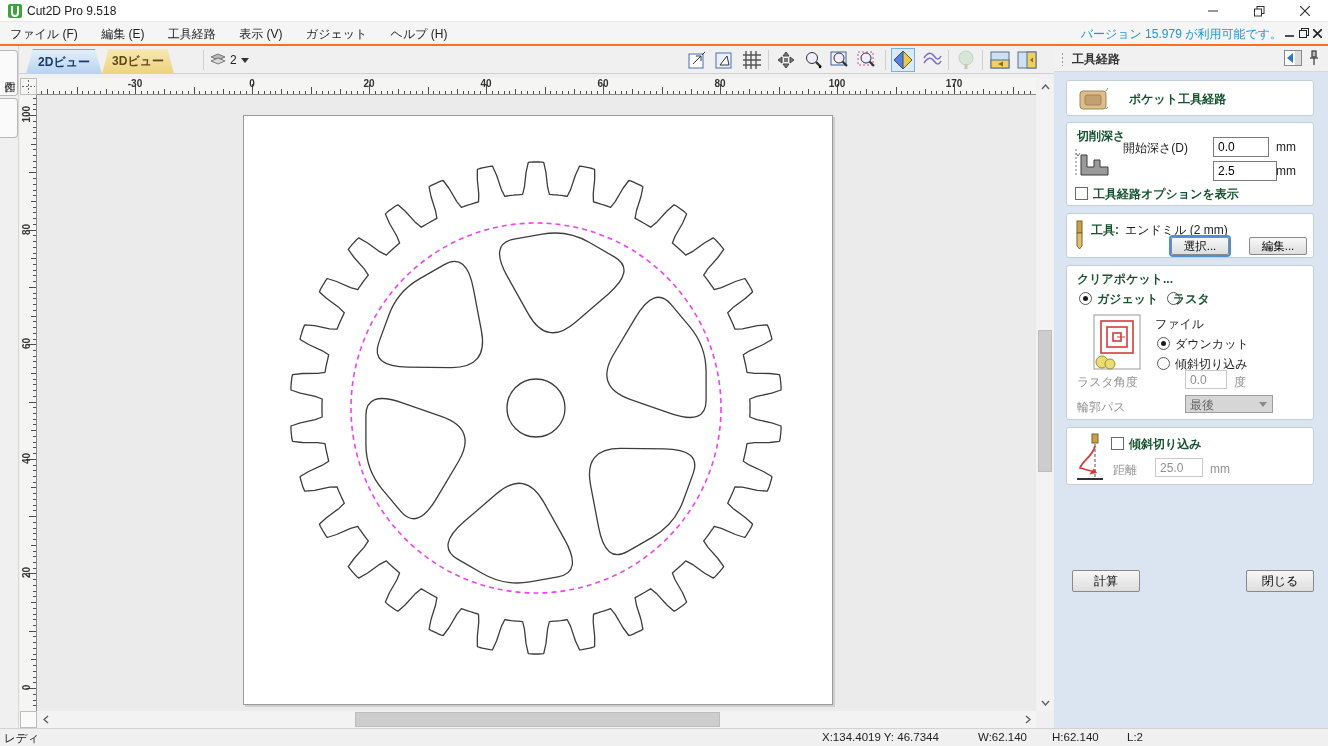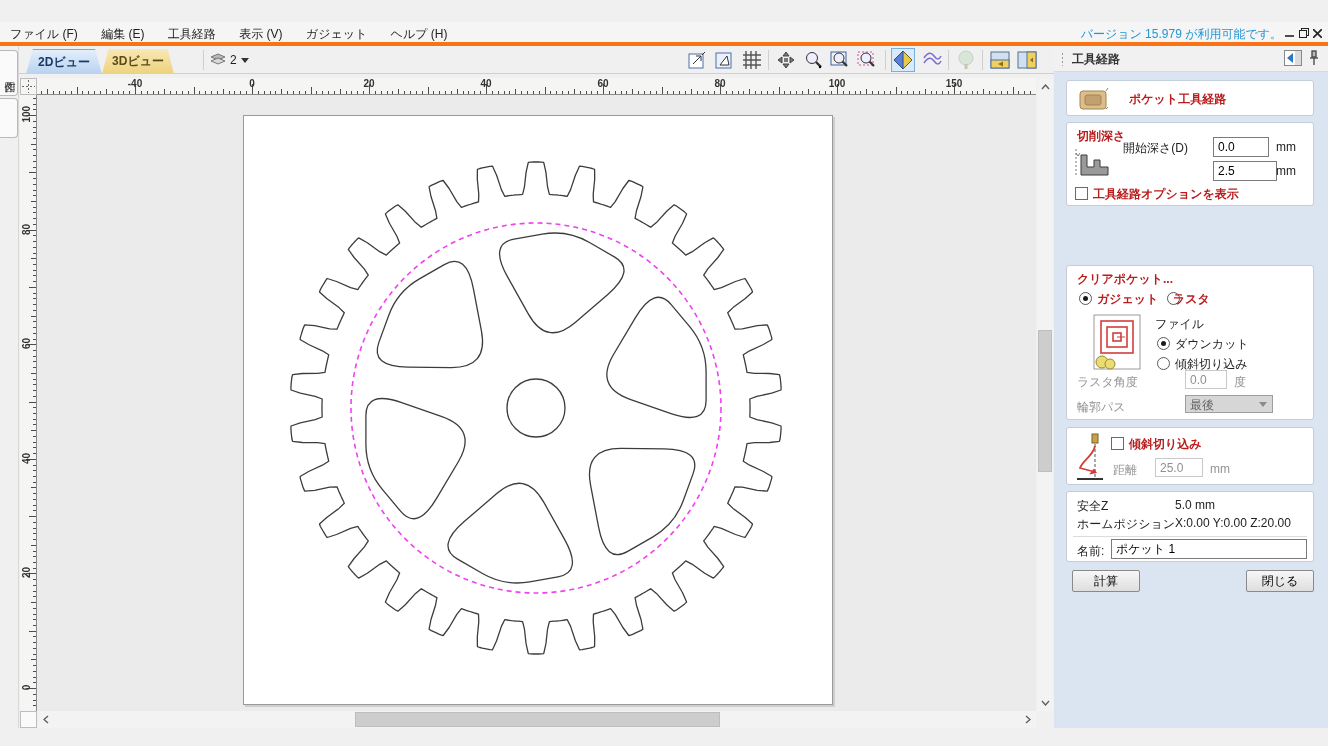--- a/index.html
+++ b/index.html
@@ -8,21 +8,21 @@
 #app{position:relative;width:1328px;height:746px;background:#f0f0f0}
 .abs{position:absolute}
 svg{display:block}
 
 
 #titlebar{left:0;top:0;width:1328px;height:22px;background:#ffffff;border-bottom:1px solid #e9e9e9}
 #titlebar .title{position:absolute;left:27px;top:4px;font-size:12px;color:#222}
 .wbtn{position:absolute;top:0;width:46px;height:22px;display:flex;align-items:center;justify-content:center}
 
 
-#menubar{left:0;top:22px;width:1328px;height:24px;background:#f5f5f5;border-bottom:4px solid #f97316}
+#menubar{left:0;top:22px;width:1328px;height:24px;background:#f5f5f5;border-bottom:2px solid #f97316}
 .menu-item{position:relative;display:inline-block;padding:4px 10px;font-size:12px;color:#222;cursor:default}
 #update-notice{position:absolute;right:46px;top:4px;color:#2196d3;font-size:12px}
 .mbtn{position:absolute;top:3px;width:13px;height:16px;display:flex;align-items:center;justify-content:center}
 
 
 #toolrow{left:0;top:46px;width:1054px;height:28px;background:#f0f0f0;border-bottom:1px solid #cfcfcf}
 .vtab{position:absolute;top:3px;height:25px;line-height:24px;font-size:12px;font-weight:bold;text-align:center;
  clip-path:polygon(9% 0,91% 0,100% 100%,0 100%);cursor:pointer}
 .vtab.active{background:linear-gradient(#e3eefb,#b9d2f0);color:#173a66;border-top:1px solid #7da7d9}
 .vtab.idle{background:linear-gradient(#f7e8b4,#eed27d);color:#5a4a18}
@@ -61,21 +61,21 @@
 .sb-btn{position:absolute;background:#f3f3f3;display:flex;align-items:center;justify-content:center}
 .sb-thumb{position:absolute;background:#cdcdcd;border:1px solid #bdbdbd}
 
 
 #panel-header{left:1054px;top:46px;width:274px;height:26px;background:#f1f1f1;border-bottom:1px solid #d9d9d9}
 #panel-header .ttl{position:absolute;left:18px;top:5px;font-size:12px;font-weight:bold;color:#333}
 #drag-dots{position:absolute;left:7px;top:6px;width:3px;height:14px;
  background-image:radial-gradient(#9a9a9a 1px,transparent 1px);background-size:3px 4px}
 #panel{left:1054px;top:72px;width:274px;height:656px;background:#dbe5f1}
 .box{position:absolute;left:12px;width:248px;background:#fff;border:1px solid #c3cedb;border-radius:3px}
-.bt{font-weight:bold;font-size:12px;color:#b91c1c}
+.bt{font-weight:bold;font-size:12px;color:#14532d}
 .lbl{font-size:12px;color:#222}
 .dim{color:#939393}
 .inp{position:absolute;height:20px;border:1px solid #7a7a7a;background:#fff;font-size:12px;padding:0 4px;font-family:inherit;color:#000}
 .inp.dis{border-color:#c9c9c9;color:#8f8f8f}
 .btn{position:absolute;height:22px;background:linear-gradient(#f7f7f7,#dedede);border:1px solid #8a8a8a;border-radius:2px;font-size:12px;font-family:inherit;cursor:pointer}
 .btn.small{height:18px;font-size:11.5px}
 .btn.focused{outline:2px solid #4a90d9;outline-offset:0}
 .checkbox{position:absolute;width:13px;height:13px;background:#fff;border:1px solid #6a6a6a}
 .radio{position:absolute;width:13px;height:13px;border-radius:50%;background:#fff;border:1px solid #595959}
 .radio.checked::after{content:"";position:absolute;left:3px;top:3px;width:5px;height:5px;border-radius:50%;background:#1a1a1a}
@@ -84,20 +84,45 @@
 
 
 #statusbar{left:0;top:728px;width:1328px;height:18px;background:#f0f0f0;border-top:1px solid #d2d2d2;font-size:11.5px;color:#222}
 #statusbar span{position:absolute;top:2px}
 </style>
 </head>
 <body>
 
 <div id="app">
 
+  <div id="titlebar" class="abs">
+    <span class="abs" style="left:7px;top:3px">
+      <svg width="16" height="16" viewBox="0 0 16 16">
+          <rect x="1" y="1" width="14" height="14" rx="2" fill="#3aa63a"></rect>
+          <path d="M5 3 v7 a3 3 0 0 0 6 0 V3" fill="none" stroke="#fff" stroke-width="2"></path>
+        </svg>
+    </span>
+    <span class="title">Cut2D Pro 9.518</span>
+    <div class="wbtn" style="left:1190px">
+        <svg width="10" height="10" viewBox="0 0 10 10">
+          <line x1="0" y1="5" x2="10" y2="5" stroke="#333" stroke-width="1"></line>
+        </svg>
+      </div>
+    <div class="wbtn" style="left:1236px">
+        <svg width="11" height="11" viewBox="0 0 11 11" fill="none" stroke="#333">
+          <rect x="3" y="0.5" width="7" height="7"></rect>
+          <rect x="0.5" y="3" width="7" height="7" fill="#fff"></rect>
+        </svg>
+      </div>
+    <div class="wbtn" style="left:1282px">
+        <svg width="10" height="10" viewBox="0 0 10 10">
+          <path d="M0 0 L10 10 M10 0 L0 10" stroke="#333" stroke-width="1.2"></path>
+        </svg>
+      </div>
+  </div>
 
   <div id="menubar" class="abs">
     <span class="menu-item">ファイル (F)</span>
     <span class="menu-item">編集 (E)</span>
     <span class="menu-item">工具経路</span>
     <span class="menu-item">表示 (V)</span>
     <span class="menu-item">ガジェット</span>
     <span class="menu-item">ヘルプ (H)</span>
     <span id="update-notice">バージョン 15.979 が利用可能です。</span>
     <div class="mbtn" style="right:32px">
@@ -391,28 +416,28 @@
       <i class="htick t0" style="left: 940.4px;"></i>
       <i class="htick t1" style="left: 946.3px;"></i>
       <i class="htick t0" style="left: 952.1px;"></i>
       <i class="htick t0" style="left: 957.9px;"></i>
       <i class="htick t0" style="left: 963.8px;"></i>
       <i class="htick t0" style="left: 969.6px;"></i>
       <i class="htick t2" style="left: 975.5px;"></i>
       <i class="htick t0" style="left: 981.3px;"></i>
       <i class="htick t0" style="left: 987.2px;"></i>
       <i class="htick t0" style="left: 993px;"></i>
-      <b class="hlab" style="left: 98px;">-40</b>
+      <b class="hlab" style="left: 98px;">-30</b>
       <b class="hlab" style="left: 215px;">0</b>
       <b class="hlab" style="left: 332px;">20</b>
       <b class="hlab" style="left: 449px;">40</b>
       <b class="hlab" style="left: 566px;">60</b>
       <b class="hlab" style="left: 683px;">80</b>
       <b class="hlab" style="left: 800px;">100</b>
-      <b class="hlab" style="left: 917px;">150</b>
+      <b class="hlab" style="left: 917px;">170</b>
     </div>
   <div id="ruler-v" class="abs">
       <i class="vtick t0" style="top: 610.2px;"></i>
       <i class="vtick t0" style="top: 604.5px;"></i>
       <i class="vtick t0" style="top: 598.7px;"></i>
       <i class="vtick t3" style="top: 593px;"></i>
       <i class="vtick t0" style="top: 587.3px;"></i>
       <i class="vtick t0" style="top: 581.5px;"></i>
       <i class="vtick t0" style="top: 575.8px;"></i>
       <i class="vtick t0" style="top: 570.1px;"></i>
@@ -609,20 +634,32 @@
       </span>
       <span class="lbl abs" style="left:56px;top:17px">開始深さ(D)</span>
       <input class="inp" style="left: 146px; top: 14px; width: 56px;" value="0.0">
       <span class="lbl abs" style="left:209px;top:17px">mm</span>
       <input class="inp" style="left: 146px; top: 38px; width: 64px;" value="2.5">
       <span class="lbl abs" style="left:209px;top:41px">mm</span>
       <span class="checkbox" style="left:8px;top:64px"></span>
       <span class="bt abs" style="left:26px;top:63px">工具経路オプションを表示</span>
     </div>
 
+    <div class="box" style="top:141px;height:45px">
+      <span class="abs" style="left:8px;top:6px">
+        <svg width="9" height="30" viewBox="0 0 9 30">
+            <rect x="2" y="1" width="5" height="12" fill="#c8a24a" stroke="#7d6222"></rect>
+            <path d="M2 13 L2 26 L4.5 29 L7 26 L7 13 Z" fill="#e0c070" stroke="#7d6222"></path>
+          </svg>
+      </span>
+      <span class="bt abs" style="left:24px;top:8px">工具:</span>
+      <span class="lbl abs" style="left:58px;top:8px">エンドミル (2 mm)</span>
+      <button class="btn small focused" style="left:104px;top:23px;width:58px">選択...</button>
+      <button class="btn small" style="left:182px;top:23px;width:58px">編集...</button>
+    </div>
 
     <div class="box" style="top:193px;height:155px">
       <span class="bt abs" style="left:10px;top:5px">クリアポケット...</span>
       <span class="radio checked" style="left:12px;top:26px"></span>
       <span class="bt abs" style="left:30px;top:25px">ガジェット</span>
       <span class="radio" style="left:100px;top:26px"></span>
       <span class="bt abs" style="left:106px;top:25px">ラスタ</span>
       <span class="abs" style="left:26px;top:48px">
         <svg width="48" height="56" viewBox="0 0 48 56">
             <rect x="1" y="1" width="46" height="54" fill="#fff" stroke="#9a9a9a"></rect>
@@ -663,28 +700,26 @@
             <line x1="2" y1="47" x2="28" y2="47" stroke="#333" stroke-width="2"></line>
           </svg>
       </span>
       <span class="checkbox" style="left:44px;top:9px"></span>
       <span class="bt abs" style="left:62px;top:8px">傾斜切り込み</span>
       <span class="lbl dim abs" style="left:46px;top:34px">距離</span>
       <input class="inp dis" style="left: 88px; top: 30px; width: 48px; height: 19px;" disabled="" value="25.0">
       <span class="lbl dim abs" style="left:143px;top:34px">mm</span>
     </div>
 
-    <div class="box" style="top:419px;height:71px">
-      <span class="lbl abs" style="left:10px;top:6px">安全Z</span>
-      <span class="lbl abs" style="left:108px;top:6px">5.0 mm</span>
-      <span class="lbl abs" style="left:10px;top:24px">ホームポジション</span>
-      <span class="lbl abs" style="left:108px;top:24px">X:0.00 Y:0.00 Z:20.00</span>
-      <div class="abs" style="left:6px;top:44px;width:234px;height:1px;background:#dcdcdc"></div>
-      <span class="lbl abs" style="left:10px;top:51px">名前:</span>
-      <input class="inp" style="left: 44px; top: 47px; width: 196px; height: 20px;" value="ポケット 1">
-    </div>
 
     <button class="btn" style="left:18px;top:498px;width:68px">計算</button>
     <button class="btn" style="left:192px;top:498px;width:68px">閉じる</button>
   </div>
 
+  <div id="statusbar" class="abs">
+    <span style="left:4px">レディ</span>
+    <span style="left:822px">X:134.4019 Y: 46.7344</span>
+    <span style="left:978px">W:62.140</span>
+    <span style="left:1052px">H:62.140</span>
+    <span style="left:1127px">L:2</span>
+  </div>
 
 </div>
 
 </body></html>

